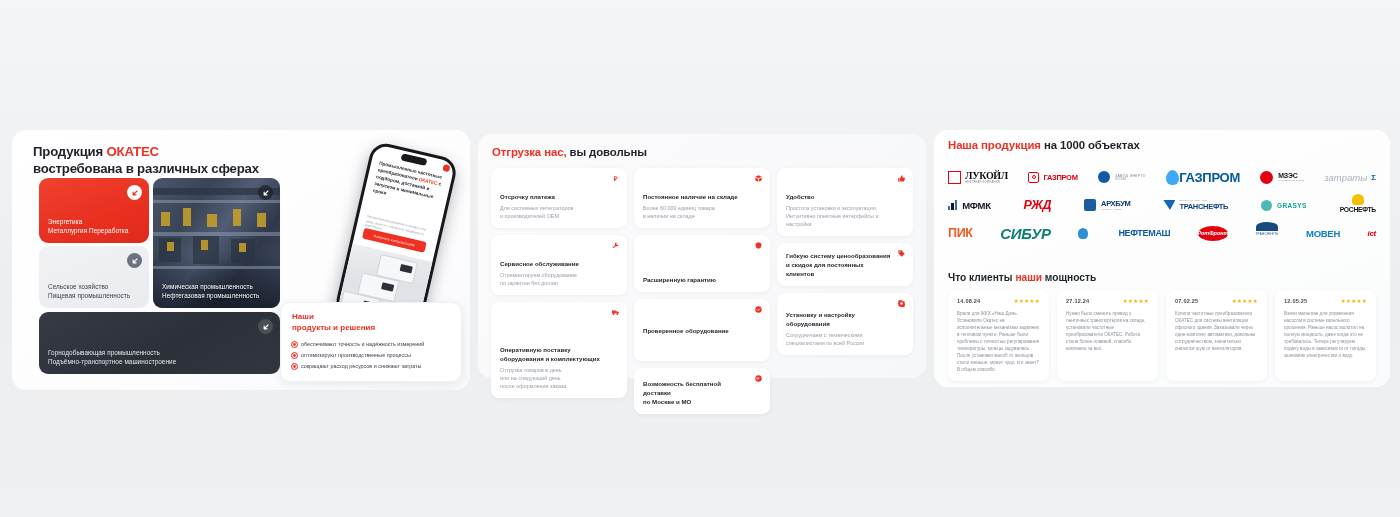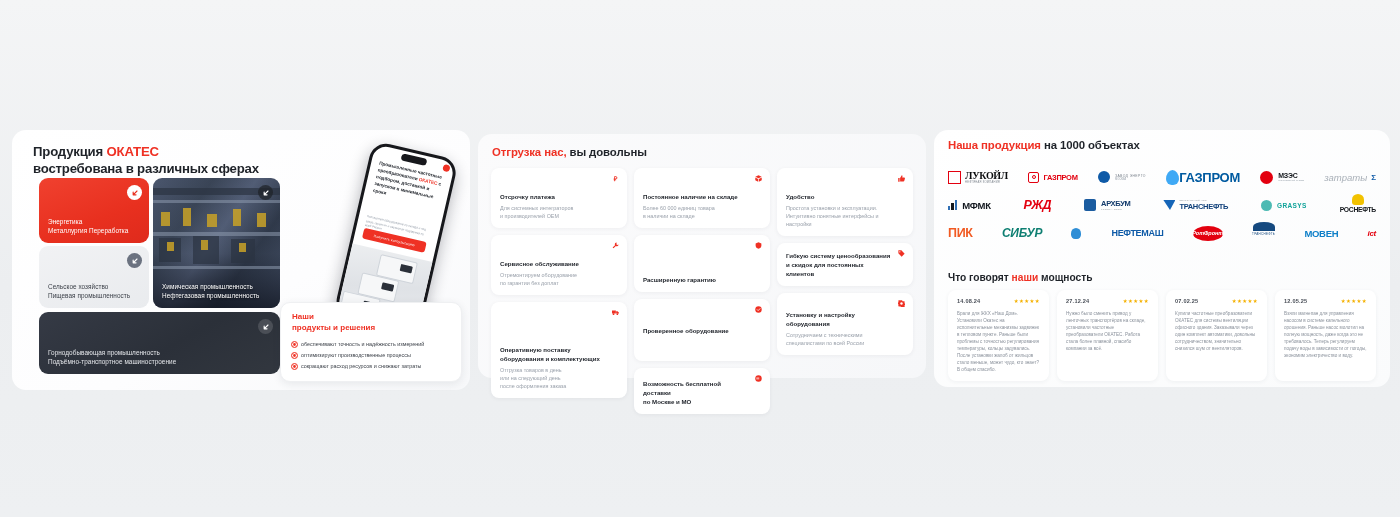--- a/index.html
+++ b/index.html
@@ -568,21 +568,21 @@
           <span style="display:inline-block;width:12px;height:11px;background:#f2c200;border-radius:50% 50% 3px 3px;"></span>
           <span class="lg-txt" style="font-size:6.8px;color:#14181d;">РОСНЕФТЬ</span>
         </div>
       </div>
 
       <div class="logo-row">
         <div class="logo">
           <span class="lg-txt" style="font-size:12.5px;color:#f15a22;">ПИК</span>
         </div>
         <div class="logo">
-          <span class="lg-txt" style="font-size:12px;color:#0e7f72;font-style:italic;">СИБУР</span>
+          <span class="lg-txt" style="font-size:15px;color:#0e7f72;font-style:italic;">СИБУР</span>
         </div>
         <div class="logo">
           <span style="display:inline-block;width:10px;height:11px;background:#2f8ed6;border-radius:50% 50% 40% 40%;margin-right:2px;"></span>
           <span class="lg-txt" style="font-size:9px;color:#0e5aa7;margin-left:26px;">НЕФТЕМАШ</span>
         </div>
         <div class="logo">
           <span style="display:inline-flex;align-items:center;justify-content:center;width:30px;height:15px;background:#e3000f;border-radius:50%;">
             <span style="font-size:5.5px;color:#ffffff;font-weight:700;font-style:italic;">РотФронт</span>
           </span>
         </div>
@@ -593,21 +593,21 @@
         <div class="logo">
           <span class="lg-txt" style="font-size:9.5px;color:#0e7fc8;">МОВЕН</span>
         </div>
         <div class="logo">
           <span class="lg-txt" style="font-size:8px;color:#e3000f;font-style:italic;">ict</span>
         </div>
       </div>
     </div>
 
     <div class="p3-sub">
-      <span>Что говорят </span><span class="accent">наши</span><span> мощность</span>
+      <span>Что клиенты </span><span class="accent">наши</span><span> мощность</span>
     </div>
 
     <div class="reviews">
       <article class="review">
         <div class="rv-top">
           <span class="rv-date">14.08.24</span>
           <span class="rv-stars">★★★★★</span>
         </div>
         <div class="rv-text">Брали для ЖКХ «Наш Дом». Установили Окатес на исполнительные механизмы задвижек в тепловом пункте. Раньше были проблемы с точностью регулирования температуры, кольцы задувались. После установки жалоб от жильцов стало меньше, может чудо, кто знает? В общем спасибо.</div>
       </article>

